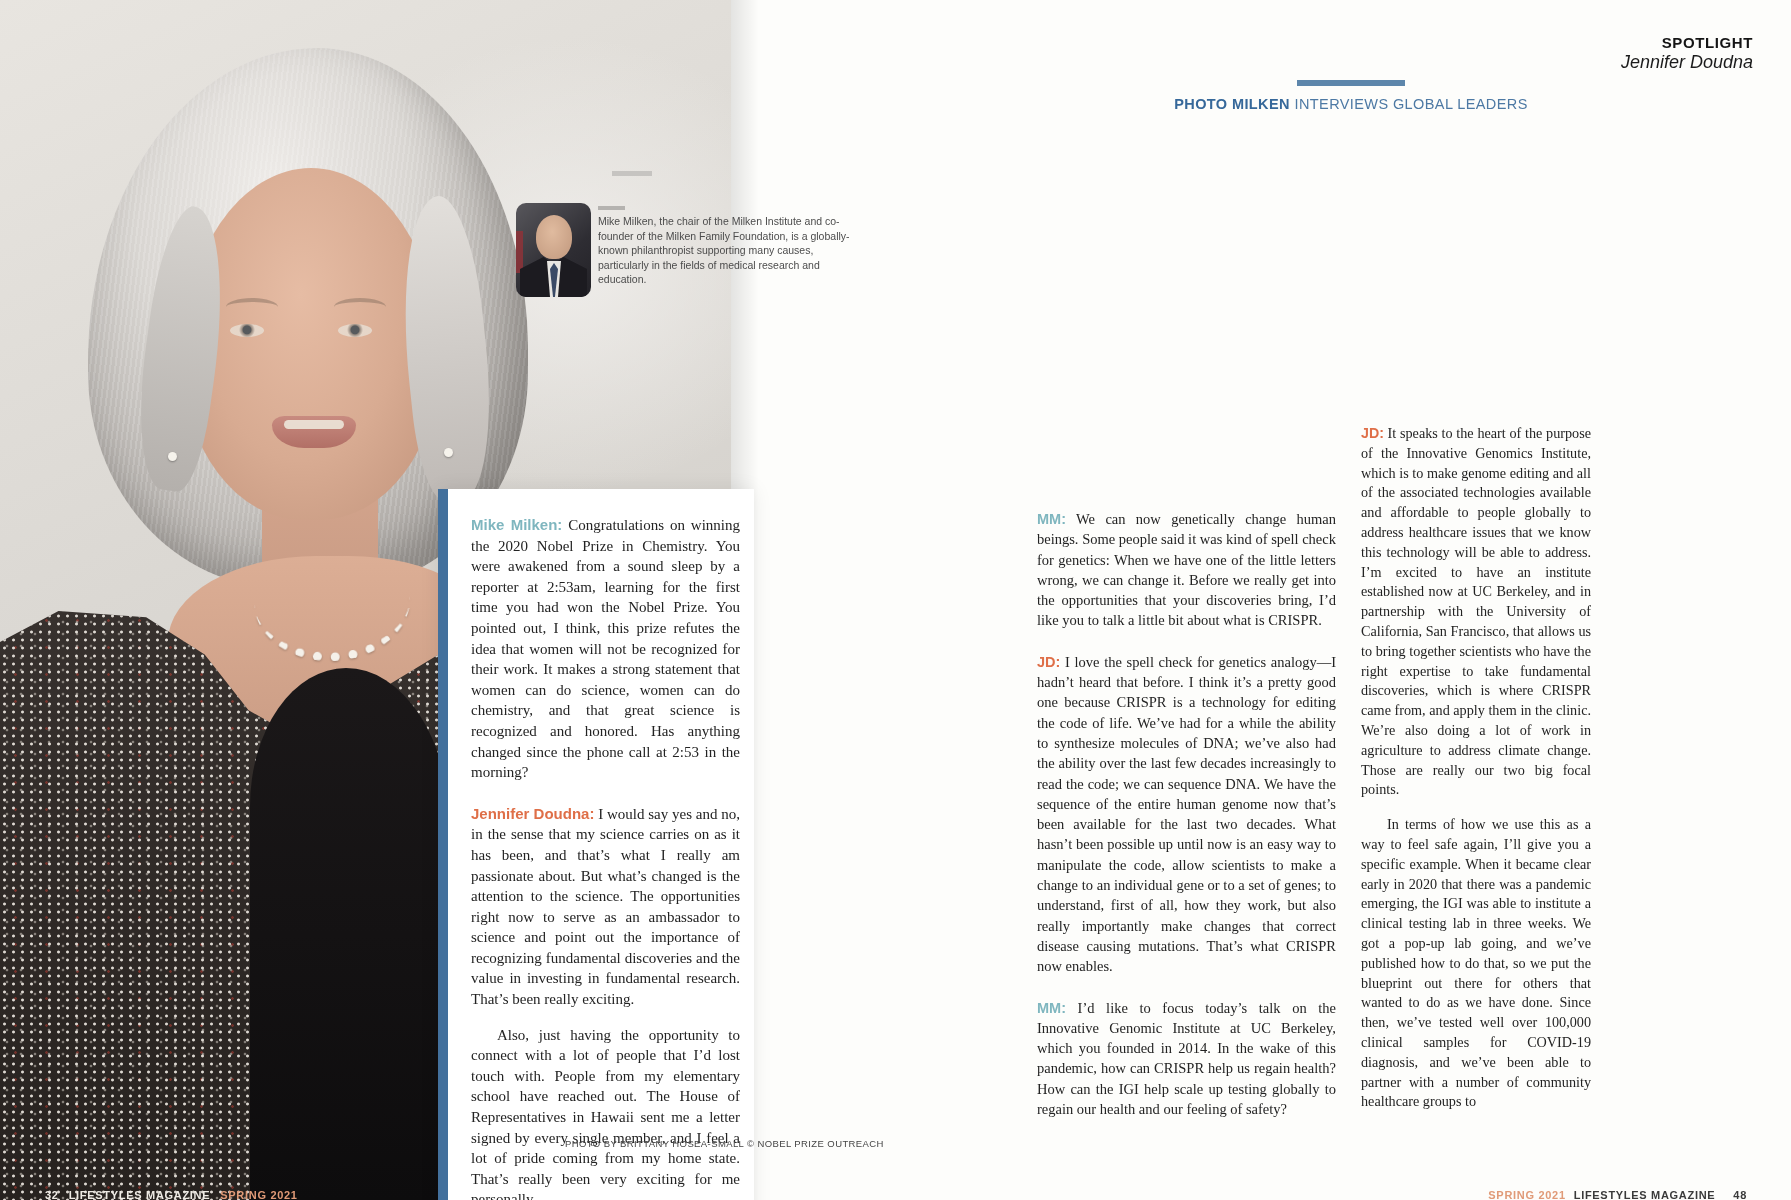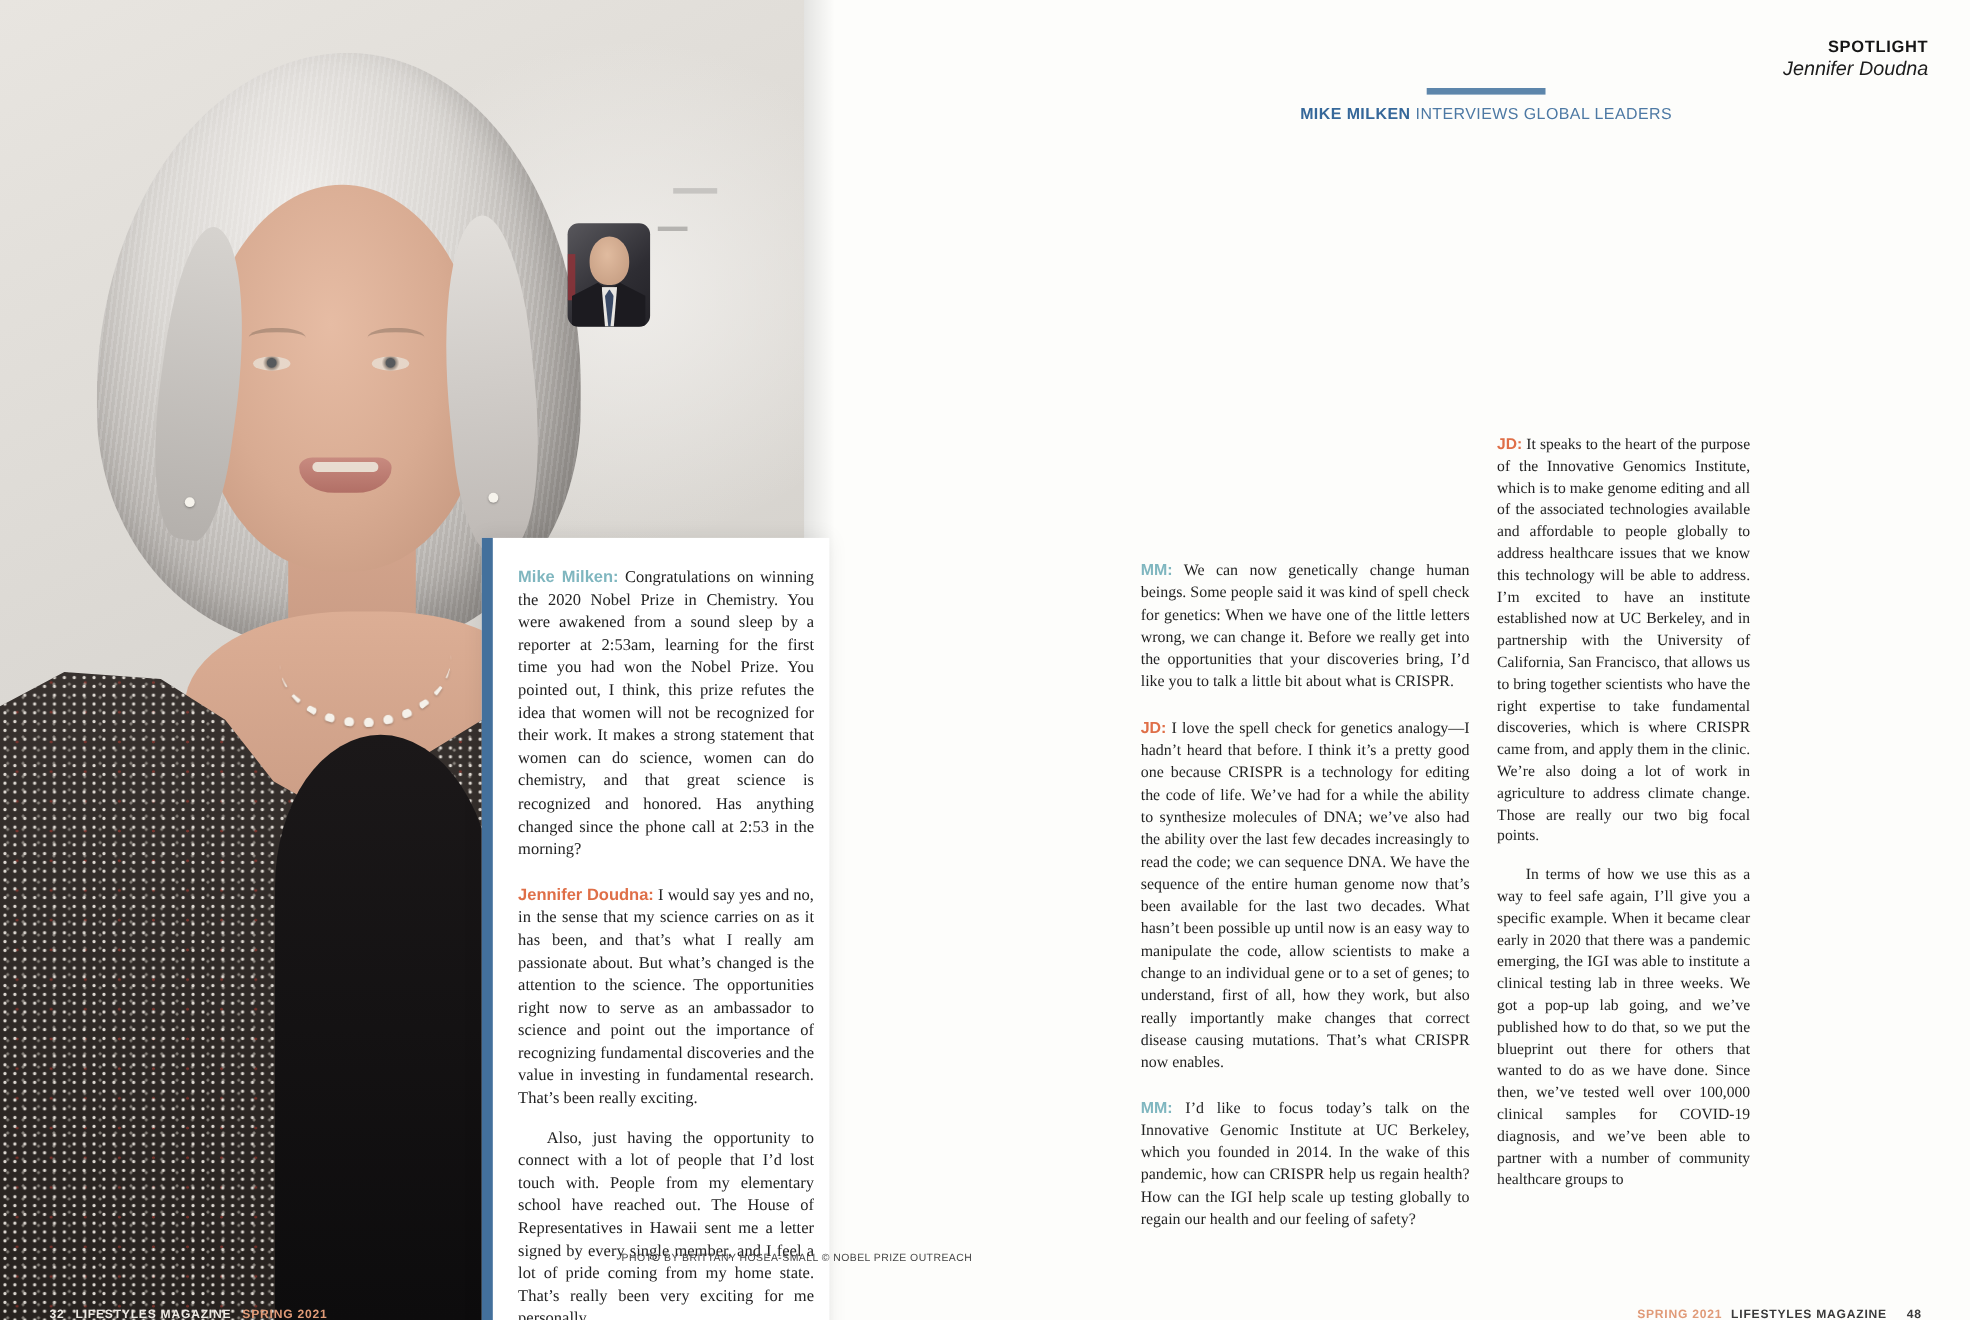--- a/index.html
+++ b/index.html
@@ -90,21 +90,21 @@
     line-height:25.5px;color:#1d1d1d;}
   .intro .iname{font-weight:700;}
 
   
   .col1-box{left:438px;top:489px;width:316px;height:844px;background:#ffffff;z-index:10;
     border-left:10px solid var(--accent-bar);box-shadow:0 0 18px rgba(0,0,0,.08);
     padding:26px 14px 0 23px;box-sizing:border-box;}
   .col{color:var(--body-text);text-align:justify;}
   .col1-box .col{font-size:15px;line-height:20.6px;}
   .col2{left:1037px;top:509px;width:299px;z-index:11;font-size:14.5px;line-height:20.3px;}
-  .col3{left:1361px;top:395px;width:230px;z-index:11;font-size:14.2px;line-height:19.8px;}
+  .col3{left:1361px;top:424px;width:230px;z-index:11;font-size:14.2px;line-height:19.8px;}
   .para{margin:0;}
   .para + .para{margin-top:21px;}
   .para.indent{margin-top:15px;text-indent:26px;}
   .speaker{font-family:"Liberation Sans","DejaVu Sans",sans-serif;font-weight:600;}
   .speaker.teal{color:var(--speaker-teal);}
   .speaker.orange{color:var(--speaker-orange);}
 
   
   .credit{left:565px;top:1138px;z-index:12;color:var(--credit-text);
     font-family:"Liberation Sans","DejaVu Sans",sans-serif;font-size:9.5px;letter-spacing:.4px;}
@@ -145,32 +145,33 @@
   </div>
   <div class="abs gutter"></div>
 
   <div class="abs spotlight">
     <div class="kicker">SPOTLIGHT</div>
     <div class="name">Jennifer Doudna</div>
   </div>
 
   <div class="abs header-rule"></div>
   <div class="abs mm-header">
-    <span class="hb">MIKE MILKEN</span><span class="hl">INTERVIEWS GLOBAL LEADERS</span>
+    <span class="hb">PHOTO MILKEN</span><span class="hl">INTERVIEWS GLOBAL LEADERS</span>
   </div>
 
   <div class="abs deco-rule"></div>
   <div class="abs milken-photo">
     <div class="m-red"></div>
     <div class="m-face"></div>
     <div class="m-body"></div>
     <div class="m-shirt"></div>
     <div class="m-tie"></div>
   </div>
   <div class="abs bio-rule"></div>
+  <div class="abs milken-bio">Mike Milken, the chair of the Milken Institute and co-founder of the Milken Family Foundation, is a globally-known philanthropist supporting many causes, particularly in the fields of medical research and education.</div>
 
 
   <div class="abs col1-box">
     <div class="col">
         <p class="para"><span class="speaker teal">Mike Milken:</span> Congratulations on winning the 2020 Nobel Prize in Chemistry. You were awakened from a sound sleep by a reporter at 2:53am, learning for the first time you had won the Nobel Prize. You pointed out, I think, this prize refutes the idea that women will not be recognized for their work. It makes a strong statement that women can do science, women can do chemistry, and that great science is recognized and honored. Has anything changed since the phone call at 2:53 in the morning?</p>
         <p class="para"><span class="speaker orange">Jennifer Doudna:</span> I would say yes and no, in the sense that my science carries on as it has been, and that’s what I really am passionate about. But what’s changed is the attention to the science. The opportunities right now to serve as an ambassador to science and point out the importance of recognizing fundamental discoveries and the value in investing in fundamental research. That’s been really exciting.</p>
         <p class="para indent">Also, just having the opportunity to connect with a lot of people that I’d lost touch with. People from my elementary school have reached out. The House of Representatives in Hawaii sent me a letter signed by every single member, and I feel a lot of pride coming from my home state. That’s really been very exciting for me personally.</p>
       </div>
   </div>
   <div class="abs col col2">

